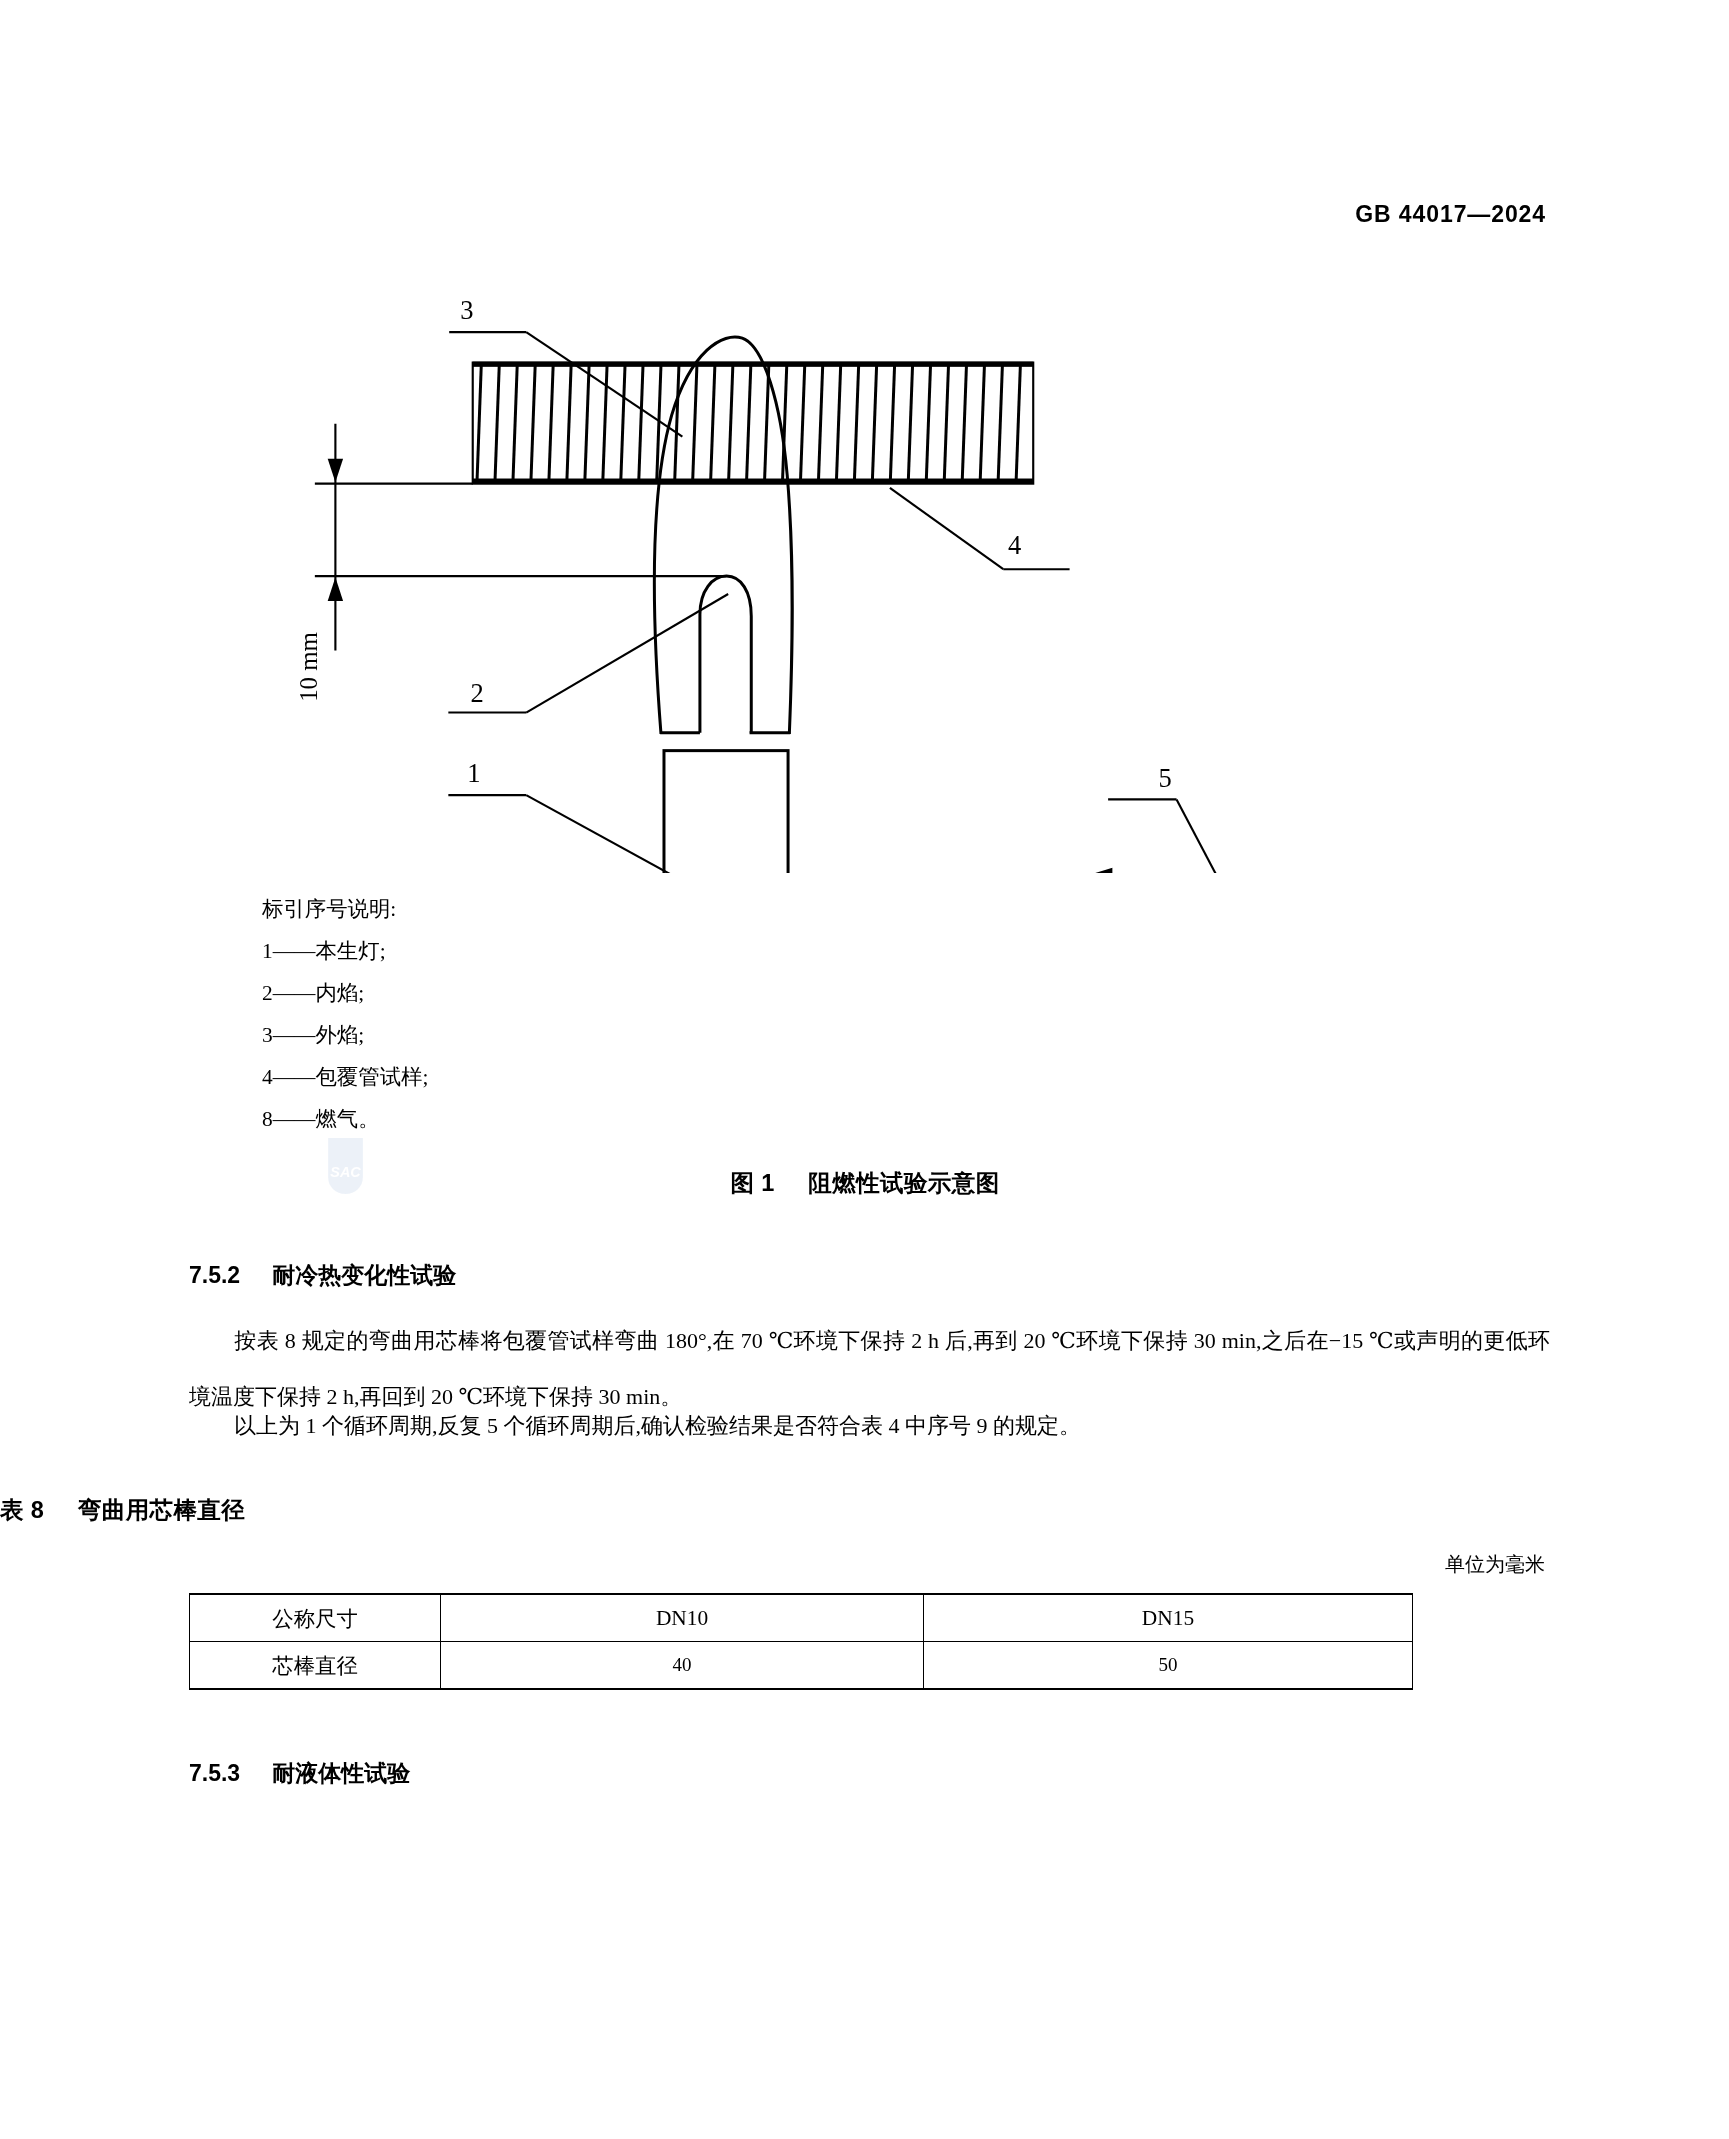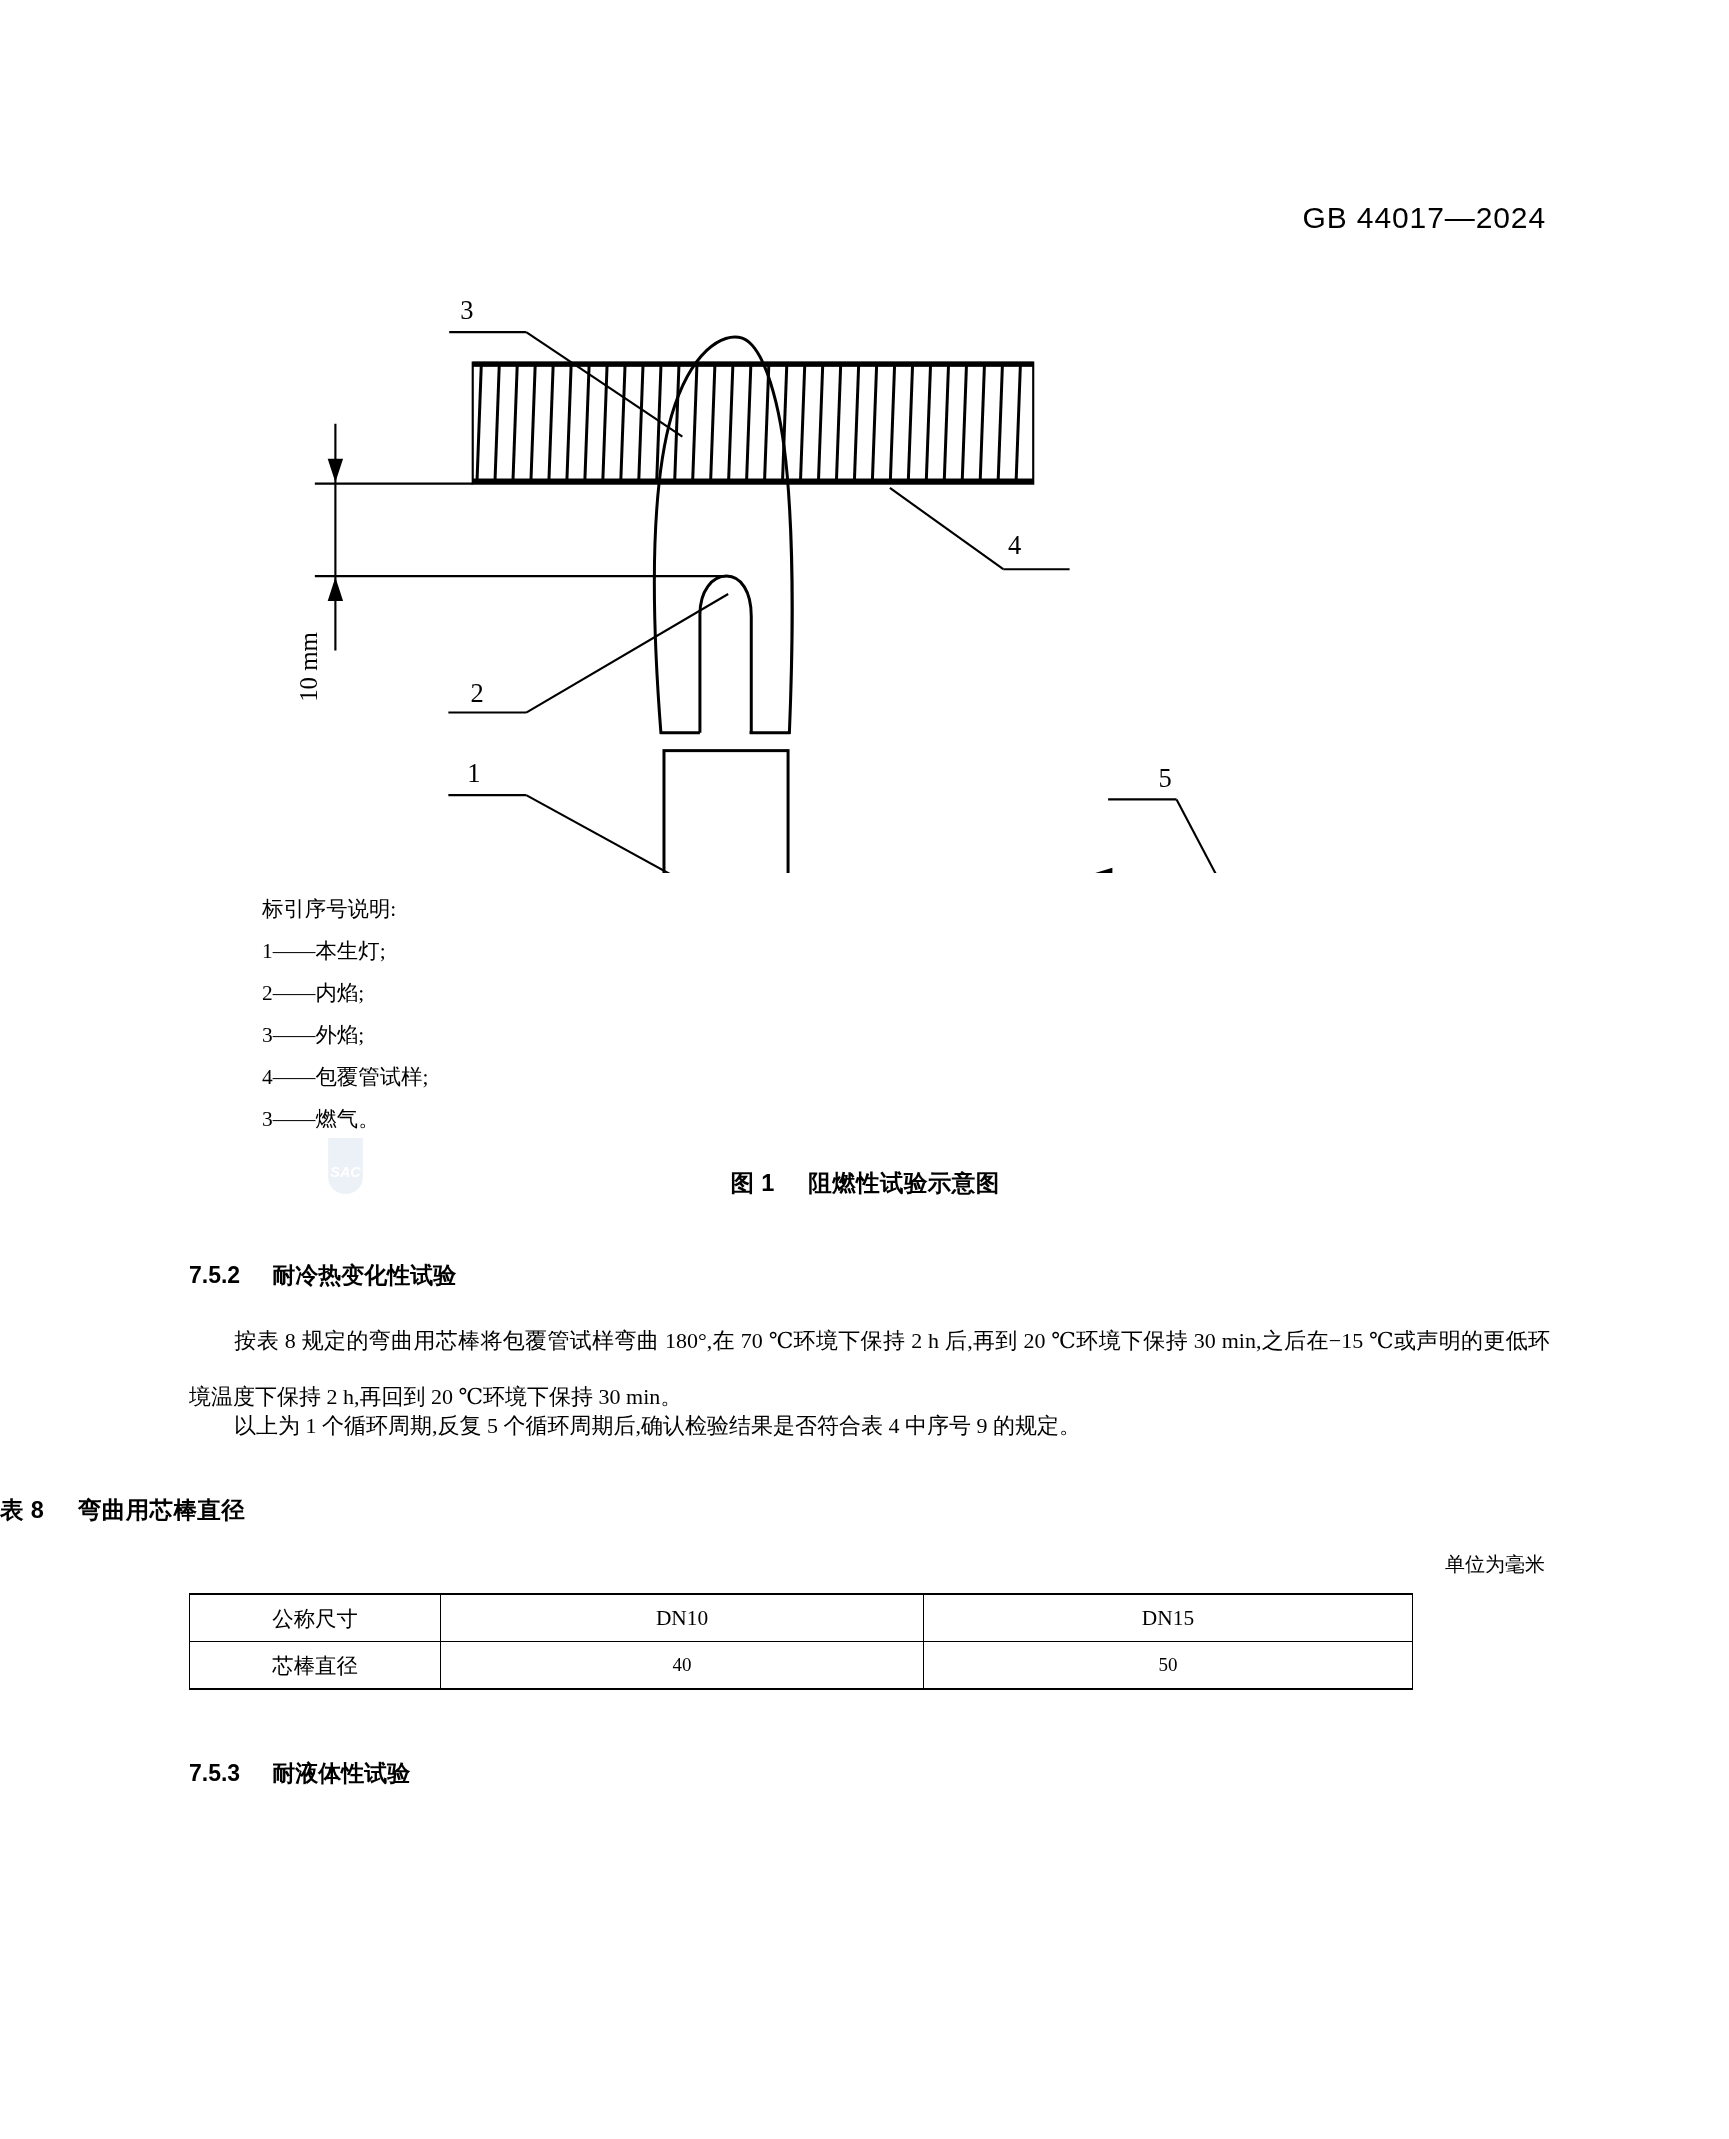--- a/index.html
+++ b/index.html
@@ -19,22 +19,22 @@
     overflow: hidden;
     box-sizing: border-box;
   }
 
   
   .header {
     position: absolute;
     top: 201px;
     right: 184px;
     font-family: "Liberation Sans", "DejaVu Sans", sans-serif;
-    font-weight: normal;
-    font-size: 30px;
+    font-weight: bold;
+    font-size: 23px;
     letter-spacing: 0.9px;
     white-space: nowrap;
   }
 
   
   .figure-wrap {
     position: absolute;
     top: 274px;
     left: 188px;
     width: 1361px;
@@ -303,21 +303,21 @@
 
     </svg>
   </div>
 
   <div class="legend">
     <div>标引序号说明:</div>
     <div>1——本生灯;</div>
     <div>2——内焰;</div>
     <div>3——外焰;</div>
     <div>4——包覆管试样;</div>
-    <div>3——燃气。</div>
+    <div>8——燃气。</div>
   </div>
 
   <div class="watermark">
     <svg width="47" height="56" viewBox="0 0 110 132">
       <path d="M14 0 H96 V92 C96 116 78 132 55 132 C32 132 14 116 14 92 Z" fill="#c3d3ea"></path>
       <text x="55" y="92" text-anchor="middle" font-family="Liberation Sans, DejaVu Sans, sans-serif" font-size="34" font-weight="bold" font-style="italic" fill="#ffffff">SAC</text>
     </svg>
   </div>
 
   <div class="fig-caption">

